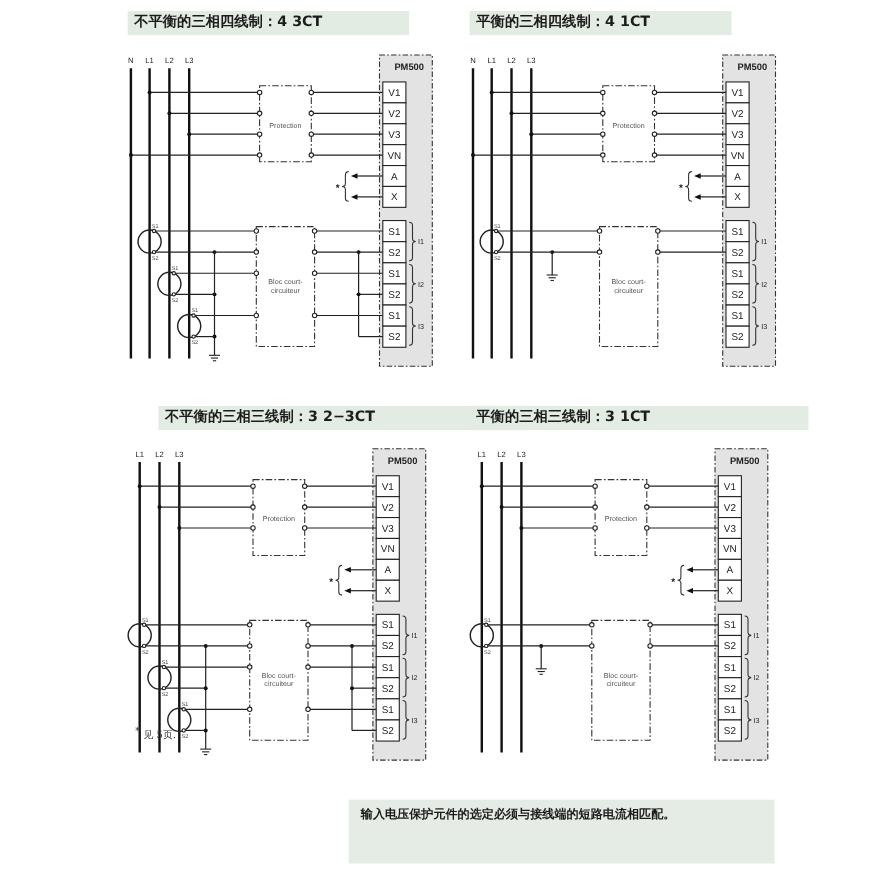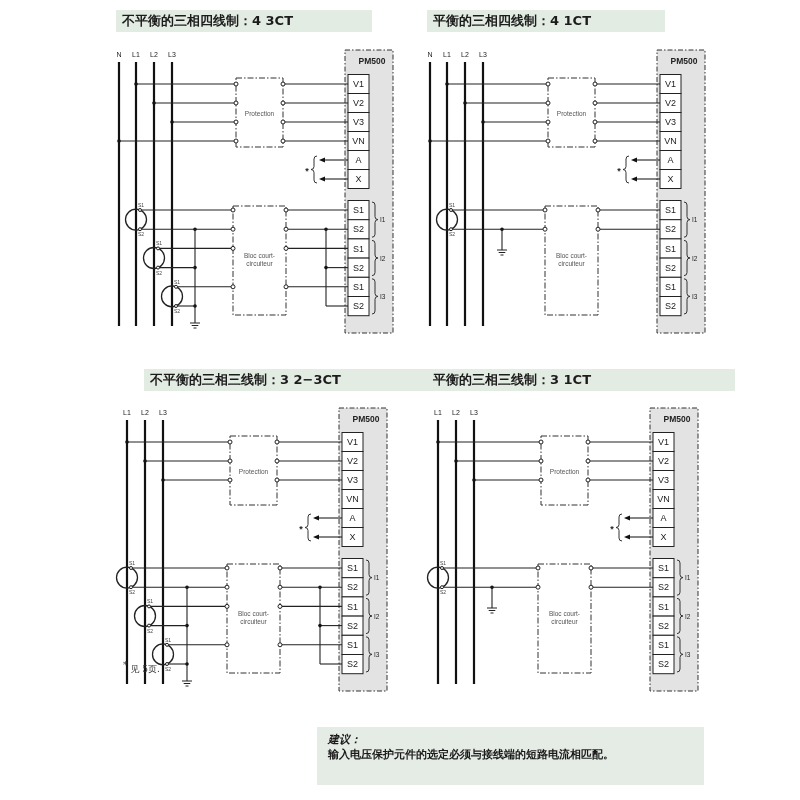--- a/index.html
+++ b/index.html
@@ -456,15 +456,14 @@
       <circle cx="117" cy="219.2" r="2" class="term"></circle>
       <circle cx="170" cy="219.2" r="2" class="term"></circle>
     </g>
   </svg>
 
 <div class="footnote">
   <span class="mk">*</span><span>见 5页.</span>
 </div>
 
 <div class="advice">
-  <div class="ah">建议：</div>
   <div class="at">输入电压保护元件的选定必须与接线端的短路电流相匹配。</div>
 </div>
 
 </body></html>

